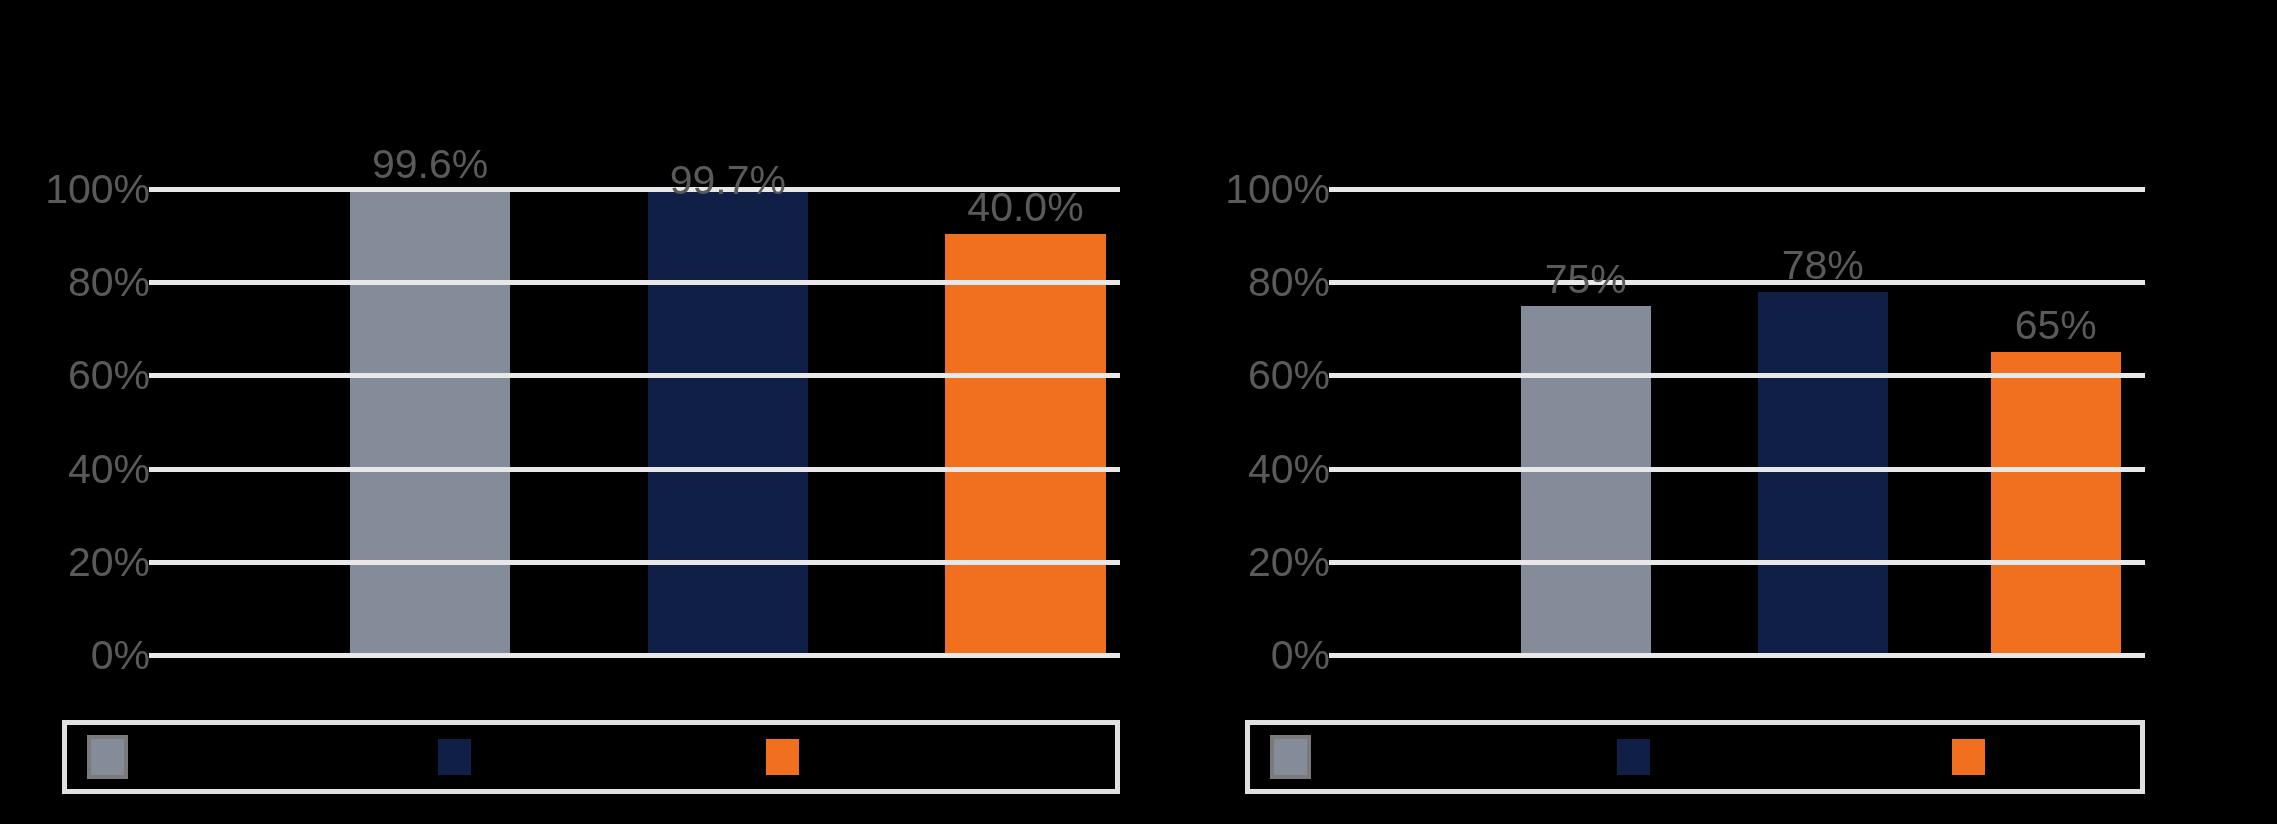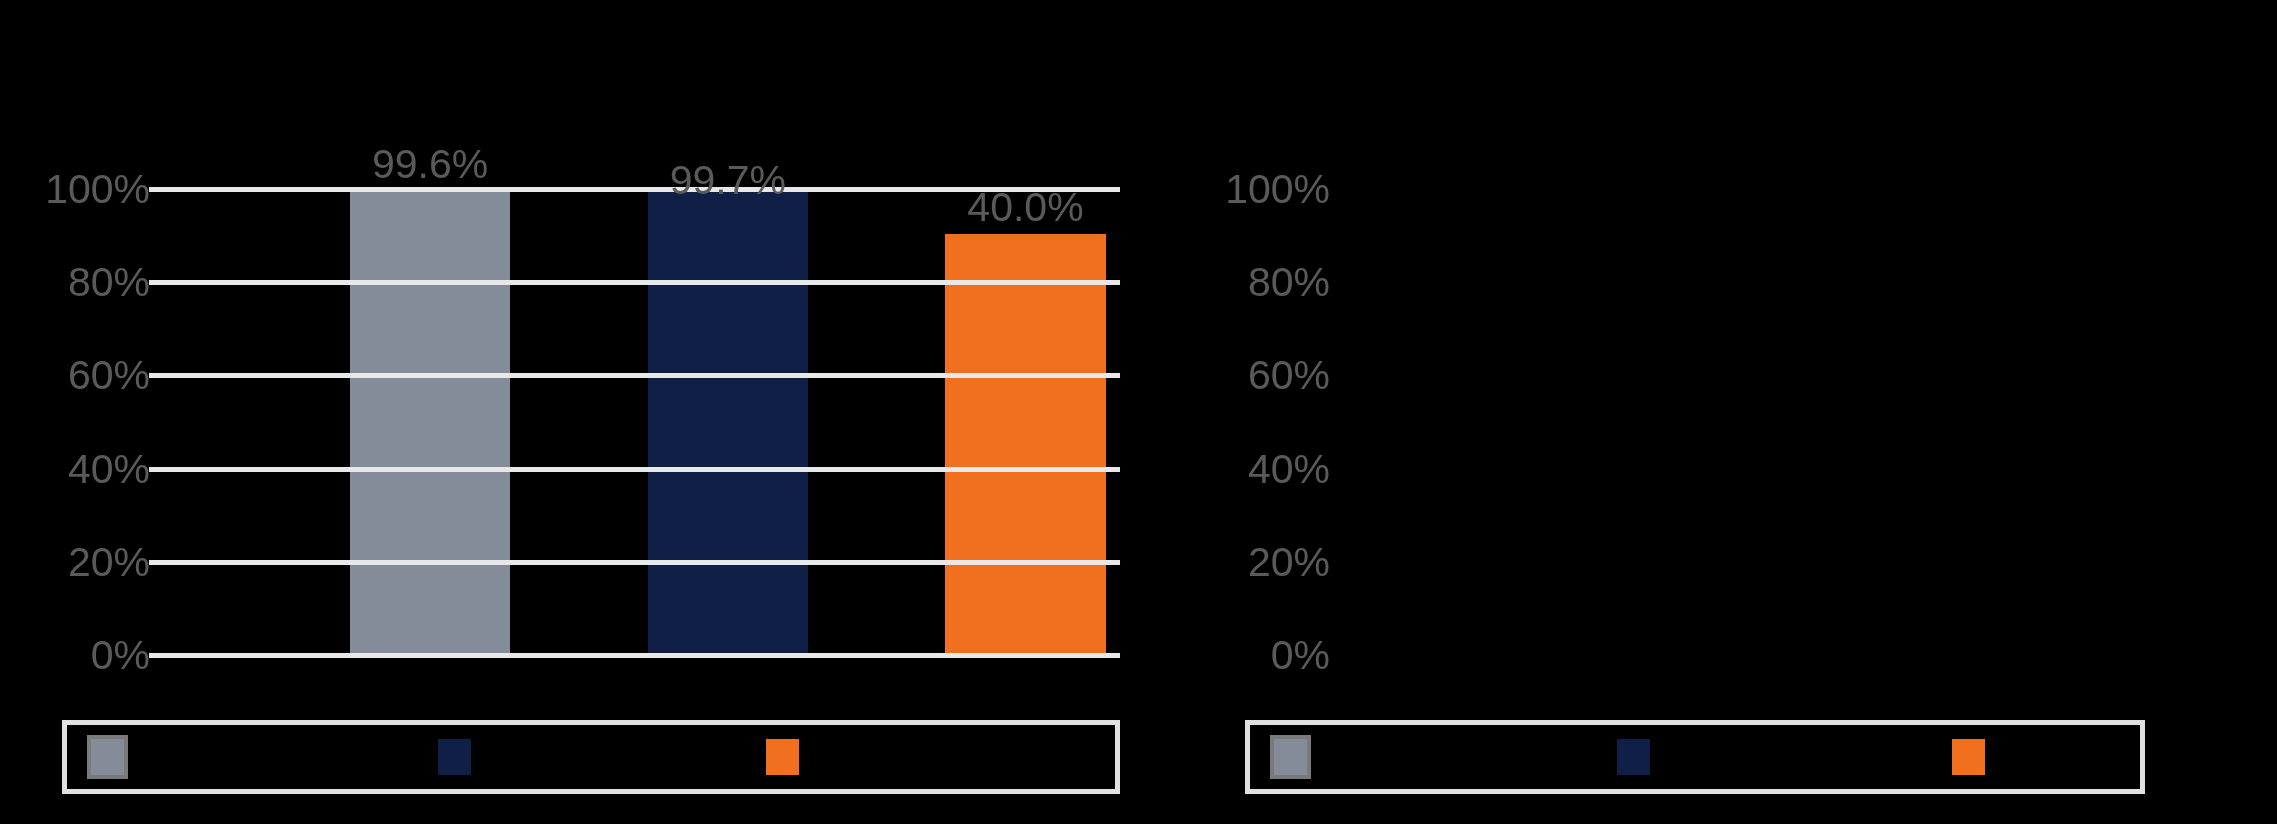--- a/index.html
+++ b/index.html
@@ -192,20 +192,45 @@
 
     <div class="ylabels" id="ylabels-right" style="left:0px;">
       <div class="ylabel" style="top:0%">100%</div>
       <div class="ylabel" style="top:20%">80%</div>
       <div class="ylabel" style="top:40%">60%</div>
       <div class="ylabel" style="top:60%">40%</div>
       <div class="ylabel" style="top:80%">20%</div>
       <div class="ylabel" style="top:100%">0%</div>
     </div>
 
+    <div class="plot" id="plot-right">
+
+      <div class="bar" style="left:21.0%; width:16.5%; height:75%; background:#838c98;"></div>
+      <div class="bar" style="left:51.0%; width:16.5%; height:78%; background:#101f45;"></div>
+      <div class="bar" style="left:80.5%; width:16.5%; height:65%; background:#f0701f;"></div>
+
+      <div class="gridline" style="top:0%"></div>
+      <div class="gridline" style="top:20%"></div>
+      <div class="gridline" style="top:40%"></div>
+      <div class="gridline" style="top:60%"></div>
+      <div class="gridline" style="top:80%"></div>
+      <div class="gridline zero" style="top:100%"></div>
+
+      <div class="tickstub" style="top:0%"></div>
+      <div class="tickstub" style="top:20%"></div>
+      <div class="tickstub" style="top:40%"></div>
+      <div class="tickstub" style="top:60%"></div>
+      <div class="tickstub" style="top:80%"></div>
+      <div class="tickstub" style="top:100%"></div>
+
+      <div class="datalabel" style="left:29.2%; top:25%;">75%</div>
+      <div class="datalabel" style="left:59.2%; top:22%;">78%</div>
+      <div class="datalabel" style="left:88.7%; top:35%;">65%</div>
+
+    </div>
 
     <div class="legend" id="legend-right" style="left:85px;">
       <div class="legend-item" style="left:24px;">
         <span class="swatch outlined" style="background:#838c98;"></span>
         <span class="legend-label"></span>
       </div>
       <div class="legend-item" style="left:367px;">
         <span class="swatch" style="background:#101f45;"></span>
         <span class="legend-label"></span>
       </div>

